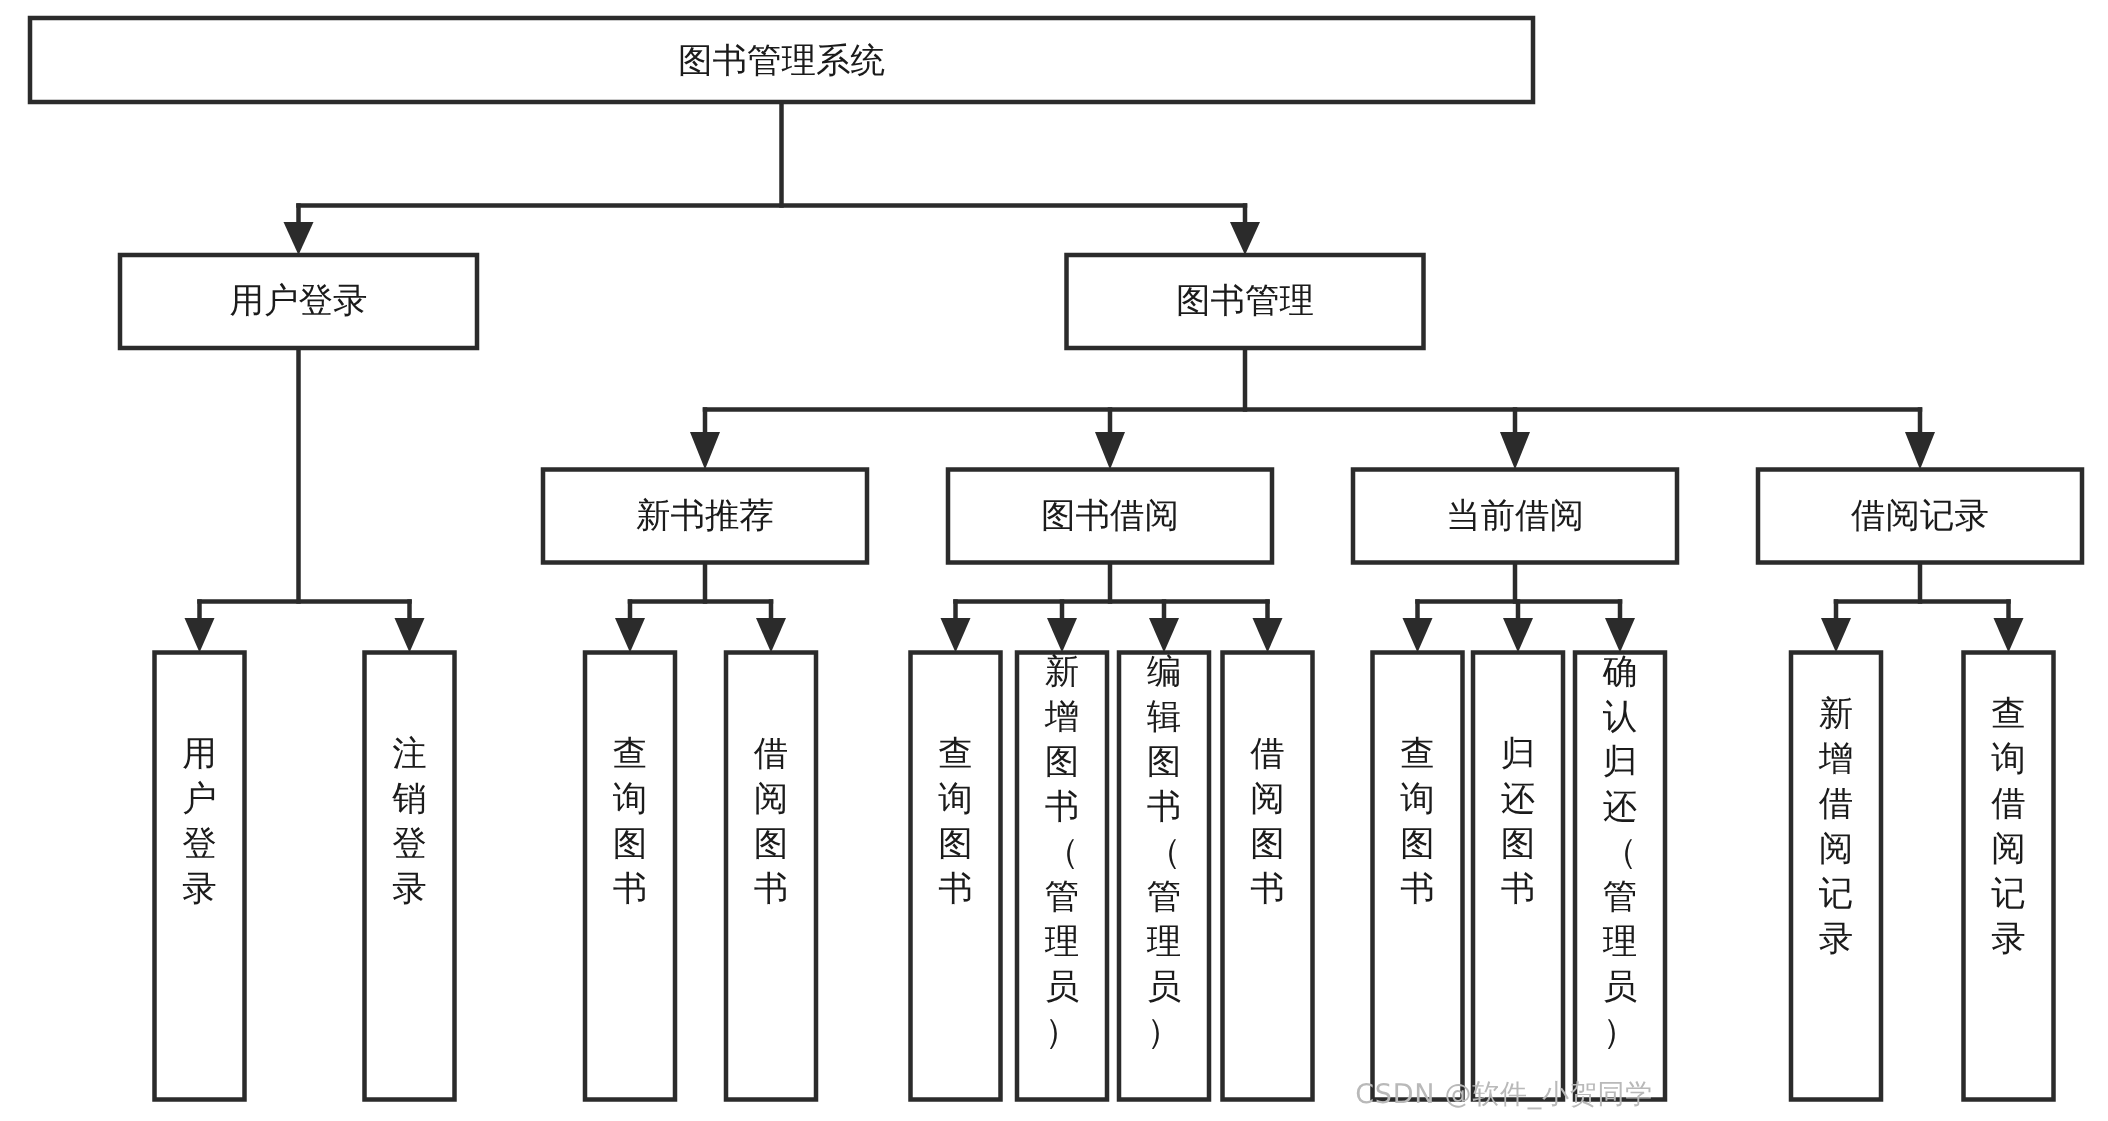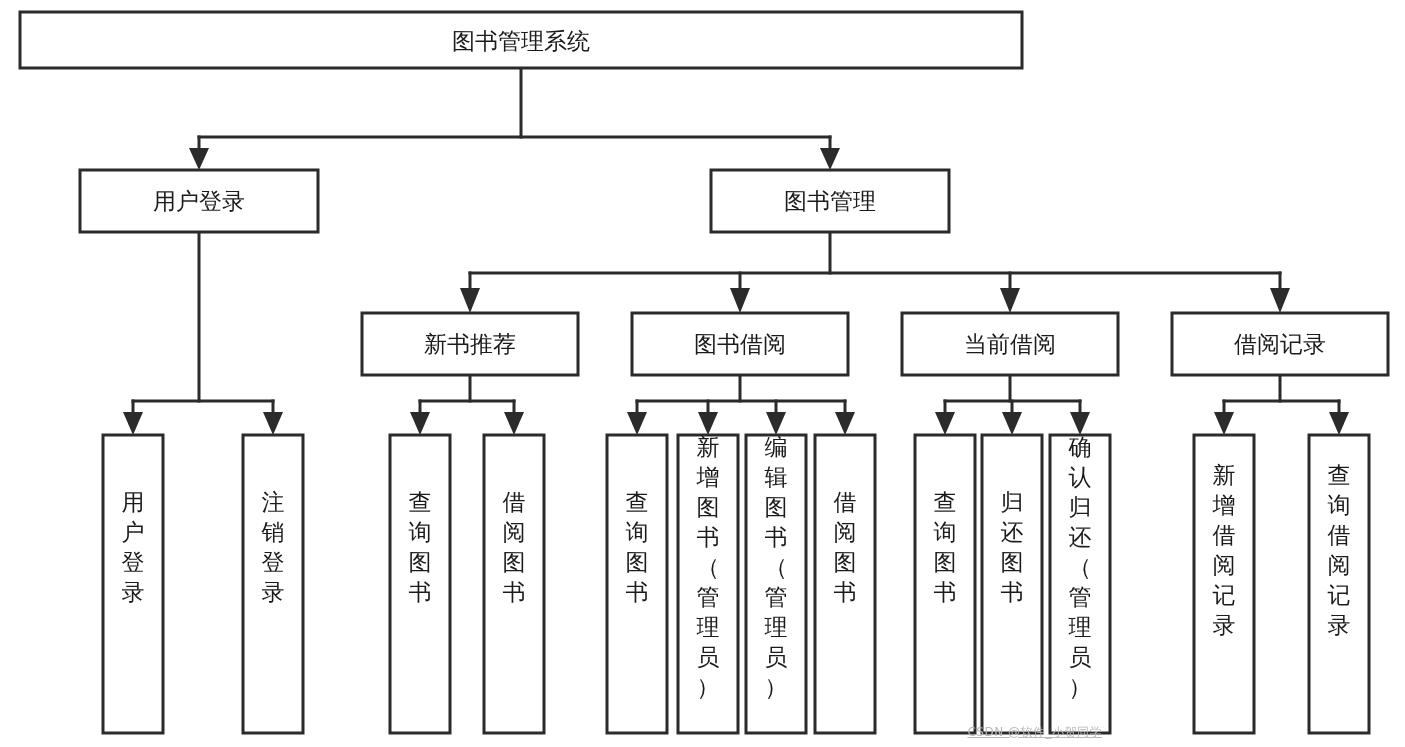--- a/index.html
+++ b/index.html
@@ -52,26 +52,25 @@
     fill: #1b1b1b;
     font-family: "DejaVu Sans", "Liberation Sans", sans-serif;
     font-size: 23px;
     text-anchor: middle;
   }
   .watermark {
     position: absolute;
     right: 10px;
     bottom: 6px;
     color: #b9b9b9;
-    font-size: 12px;
+    font-size: 18px;
     font-family: "DejaVu Sans", "Liberation Sans", sans-serif;
     letter-spacing: 0.5px;
     white-space: nowrap;
     user-select: none;
-    text-decoration: underline;
   }
 </style>
 </head>
 <body>
 
 <div id="diagram-root">
 
   <svg class="diagram" viewBox="0 0 1405 747" xmlns="http://www.w3.org/2000/svg">
 
     <g>

